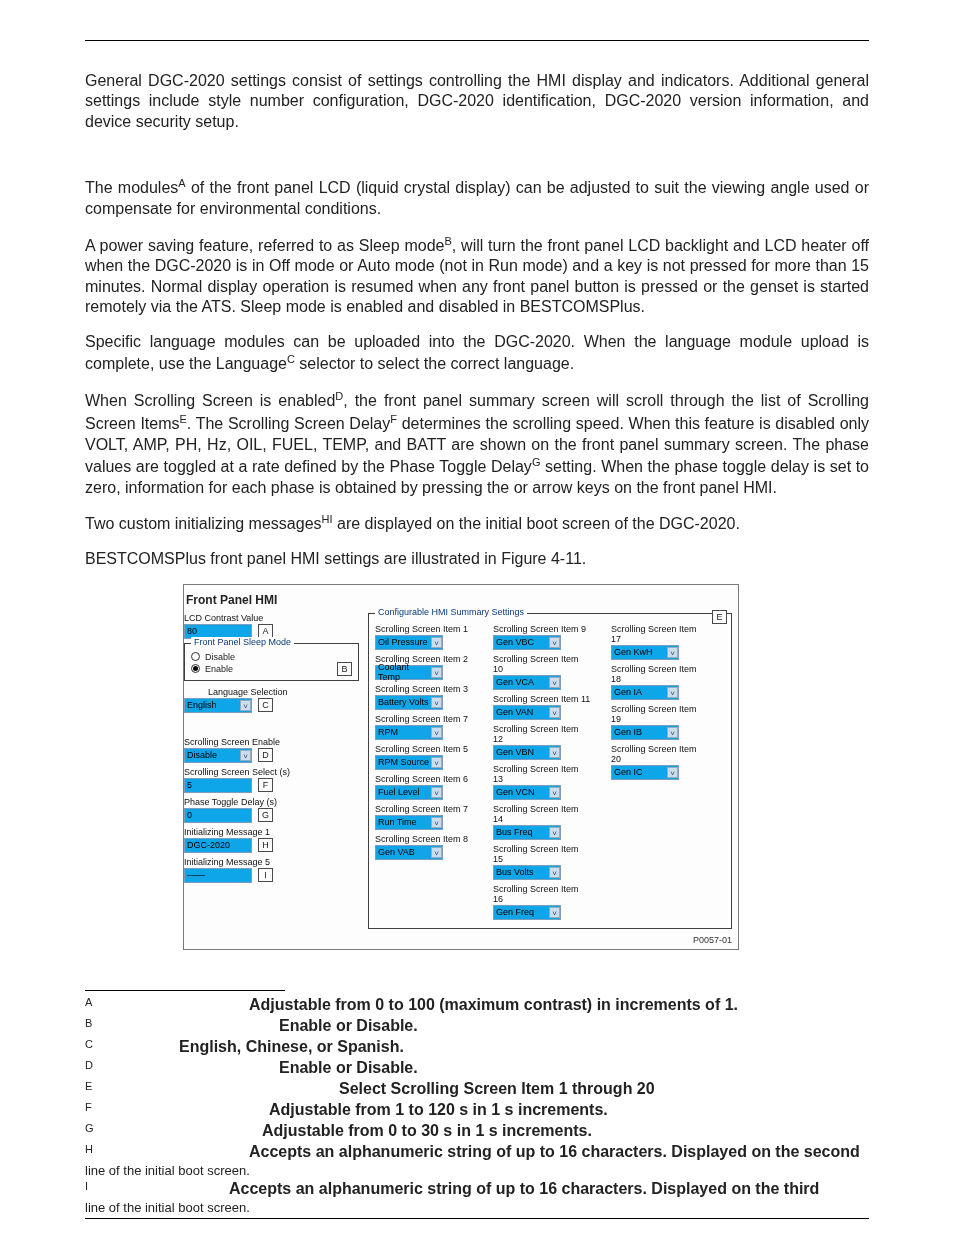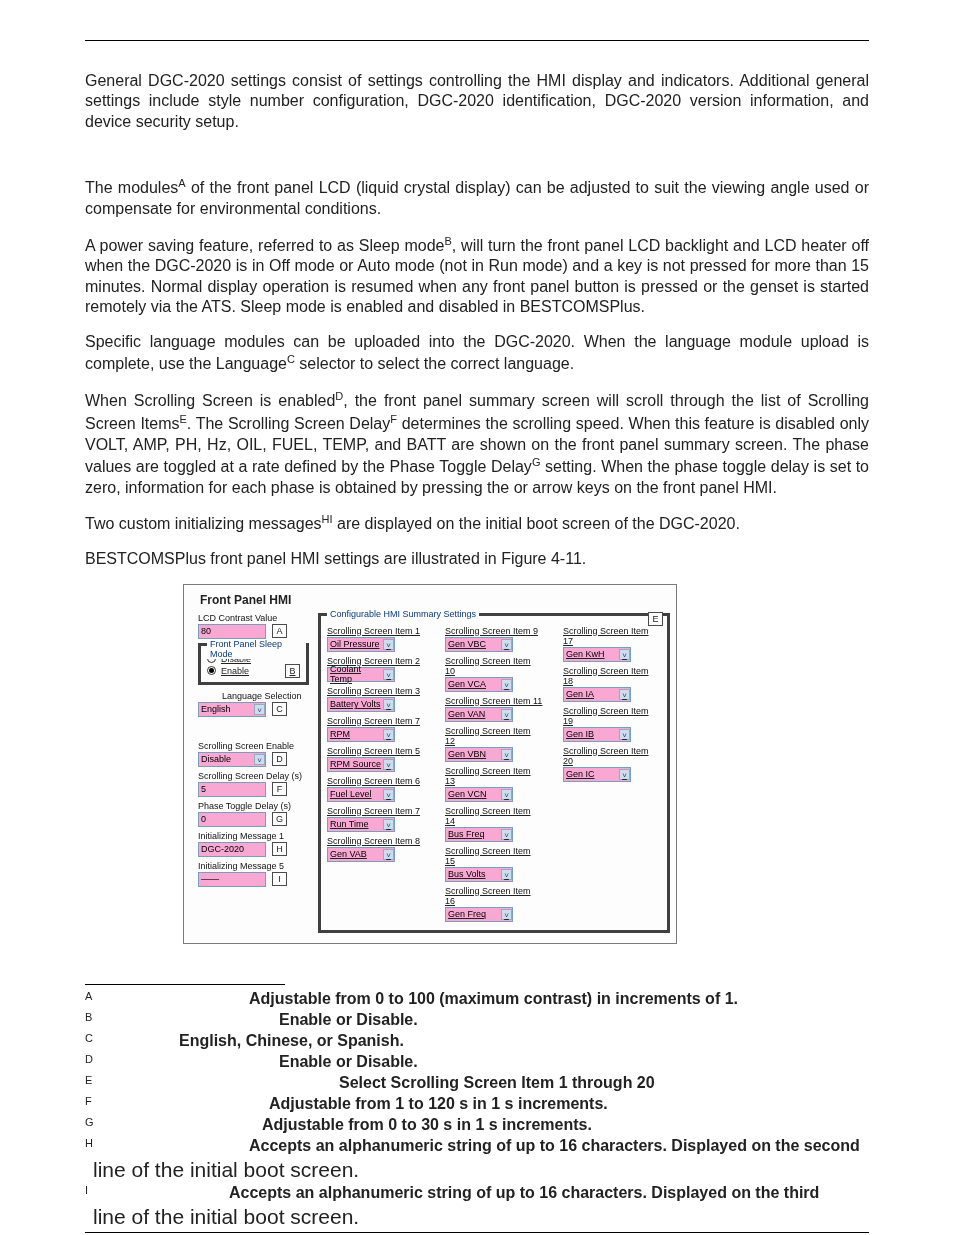--- a/index.html
+++ b/index.html
@@ -19,43 +19,43 @@
     font-size: 16px;
     line-height: 1.28;
     text-align: justify;
     margin-bottom: 14px;
   }
   .para.first { margin-top: 0; }
   .sup { vertical-align: super; font-size: 11px; }
   .section-gap { height: 30px; }
   
   .panel-wrap {
-    width: 494px;
+    width: 556px;
     margin: 8px 0 6px 98px;
     border: 1px solid #7a7a7a;
-    padding: 6px 6px 4px 14px;
+    padding: 6px 6px 4px 0;
     background: #fdfdfd;
     font-size: 9px;
   }
   .panel-title {
     font-weight: bold;
     font-size: 12px;
     margin: 2px 0 6px 2px;
   }
   .panel-body { display: flex; gap: 9px; }
   .col-left { width: 175px; }
   .col-right { flex: 1; position: relative; }
   .lbl { font-size: 9px; color: #111; margin-bottom: 1px; display: block; }
   .field-row { display: flex; align-items: center; gap: 6px; margin-bottom: 4px; }
   .text-input, .select {
     height: 15px;
     font-size: 9px;
     padding: 0 2px;
     border: 1px solid #7b9ebd;
-    background: #f9a8d4;
+    background: #0ea5e9;
     color: #000;
   }
   .text-input { width: 68px; }
   .select {
     width: 68px;
     display: flex;
     justify-content: space-between;
     align-items: center;
   }
   .select .ddbtn {
@@ -64,25 +64,24 @@
     font-size: 8px; line-height: 11px; color: #2a4a7a;
     border: 1px solid #9ab;
     margin-right: -2px;
   }
   .ltr-box {
     width: 15px; height: 14px;
     border: 1px solid #4a4a4a;
     font-size: 9px; text-align: center; line-height: 12px;
   }
   .group-box {
-    border: 3px solid #404040;
+    border: 1px solid #404040;
     padding: 8px 6px 4px 6px;
-    margin-bottom: 6px;
+    margin-bottom: 0;
     position: relative;
-    text-decoration: underline;
   }
   .group-title {
     position: absolute; top: -7px; left: 6px;
     background: #fdfdfd; padding: 0 3px;
     font-size: 9px; color: #0a3a7a;
   }
   .radio-row { display: flex; align-items: center; gap: 5px; font-size: 9px; margin-bottom: 2px; }
   .radio { width: 9px; height: 9px; border: 1px solid #333; border-radius: 50%; display: inline-flex; align-items: center; justify-content: center; }
   .radio.on::after { content: ""; width: 5px; height: 5px; border-radius: 50%; background: #000; display: block; }
   .right-letter-E {
@@ -111,21 +110,21 @@
   }
   .fn-ltr {
     font-size: 11px;
     width: 14px;
     vertical-align: super;
     position: relative;
     top: -4px;
   }
   .fn-body { flex: 1; font-weight: bold; }
   .fn-body .indent { display: inline-block; }
-  .fn-continue { font-size: 21px; line-height: 1.25; margin-left: 8px; }
+  .fn-continue { font-size: 13px; line-height: 1.25; }
   hr.bottom-rule { border: none; border-top: 1px solid #000; margin-top: 2px; }
 </style>
 </head>
 <body>
 
 <hr class="top-rule">
 
 <p class="para first">General DGC-2020 settings consist of settings controlling the HMI display and indicators. Additional general settings include style number configuration, DGC-2020 identification, DGC-2020 version information, and device security setup.</p>
 
 <div class="section-gap"></div>
@@ -191,21 +190,21 @@
 
       <span class="lbl" style="margin-top:24px;">Scrolling Screen Enable</span>
       <div class="field-row">
         <div class="select">
           <span>Disable</span>
           <span class="ddbtn">˅</span>
         </div>
         <span class="ltr-box">D</span>
       </div>
 
-      <span class="lbl">Scrolling Screen Delay (s)</span>
+      <span class="lbl">Scrolling Screen Select (s)</span>
       <div class="field-row">
         <input class="text-input" value="5" style="">
         <span class="ltr-box">F</span>
       </div>
 
       <span class="lbl">Phase Toggle Delay (s)</span>
       <div class="field-row">
         <input class="text-input" value="0" style="">
         <span class="ltr-box">G</span>
       </div>
@@ -371,20 +370,21 @@
                 <div class="select">
                   <span>Gen IC</span>
                   <span class="ddbtn">˅</span>
                 </div>
               </div>
             </div>
           </div>
       </div>
     </div>
   </div>
+  <div class="id-line">P0057-01</div>
 </div>
 
 <hr class="footnote-sep">
 
 <div class="fn-row">
     <span class="fn-ltr">A</span>
     <span class="fn-body"><span class="indent" style="width:150px;"></span><span>Adjustable from 0 to 100 (maximum contrast) in increments of 1.</span></span>
   </div>
 <div class="fn-row">
     <span class="fn-ltr">B</span>

